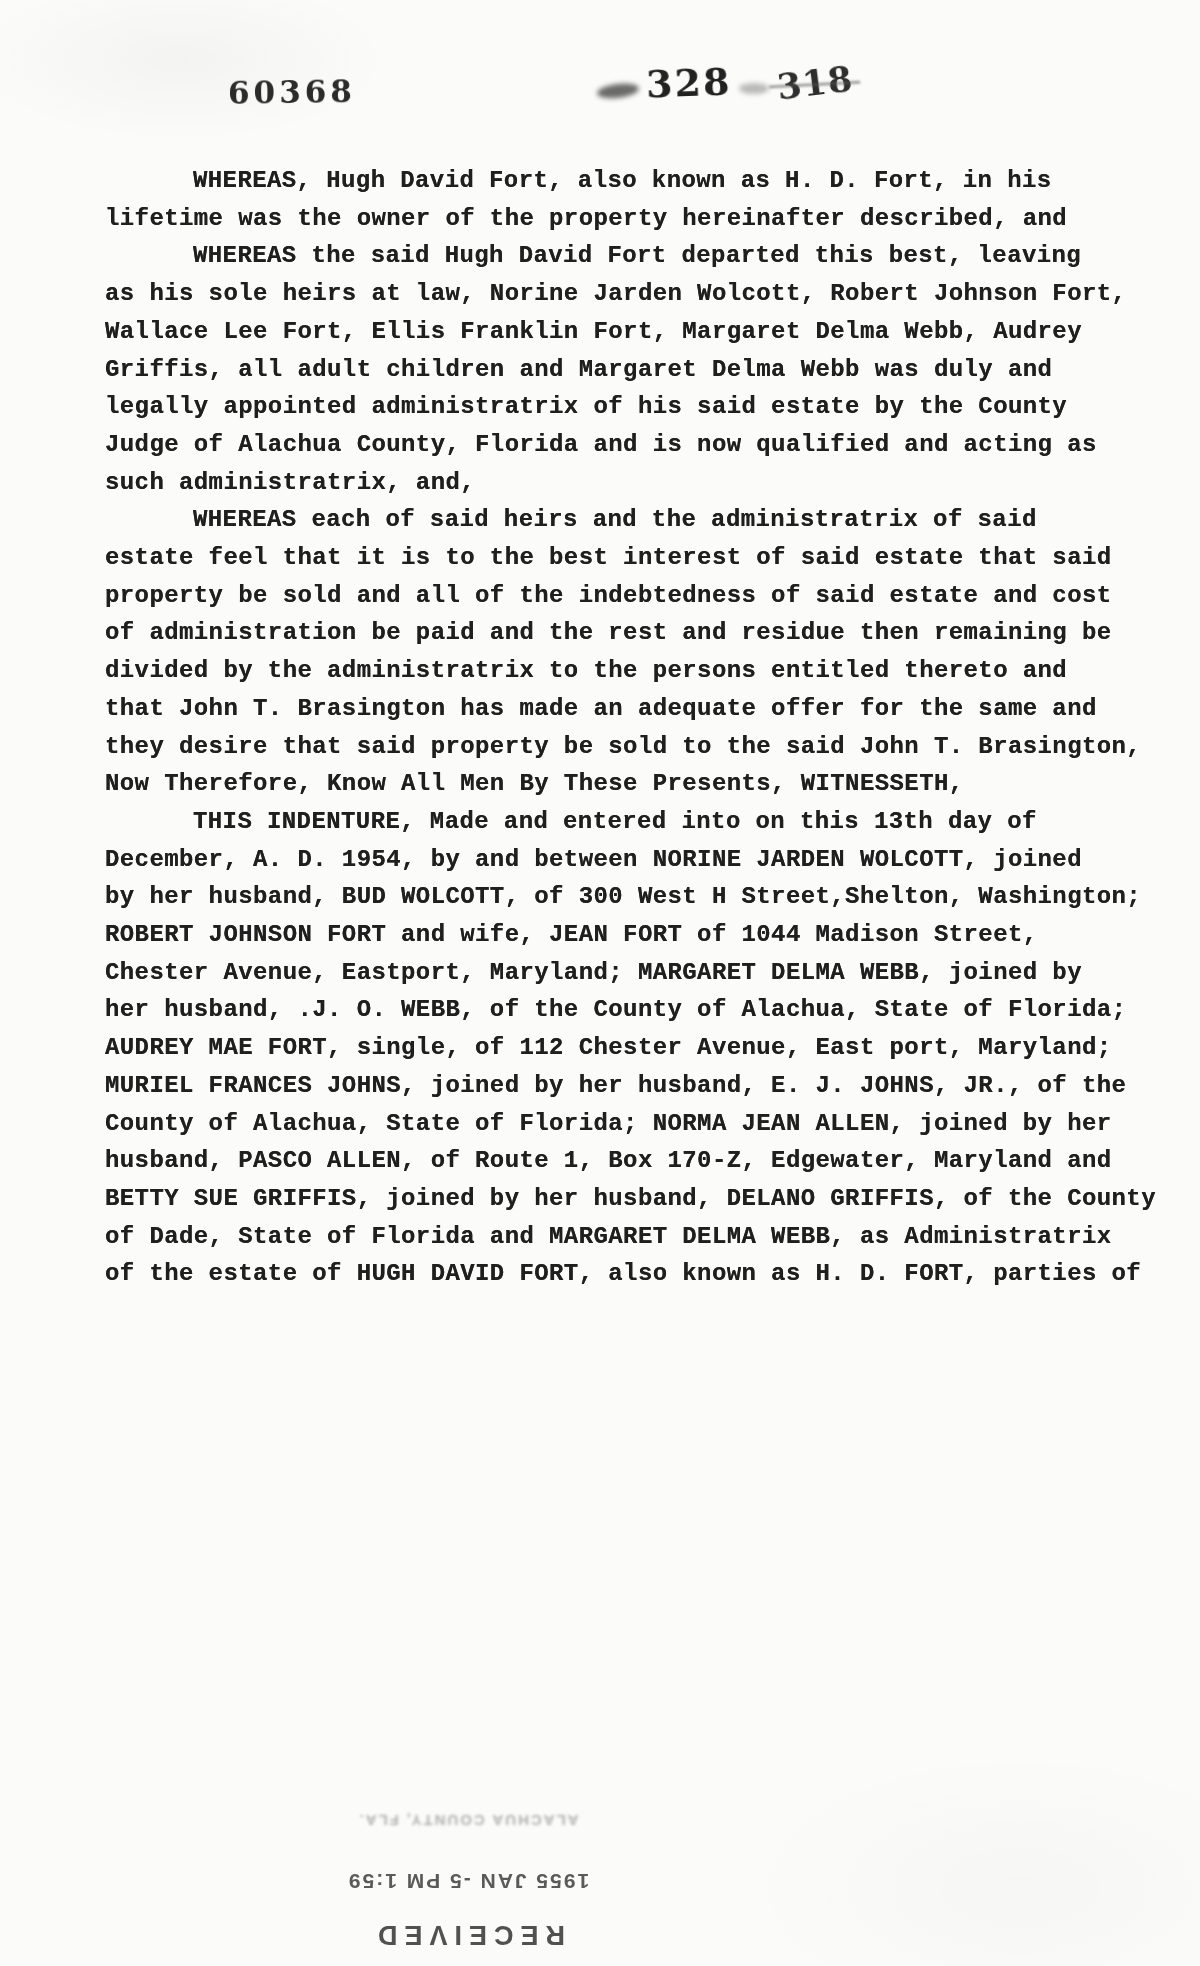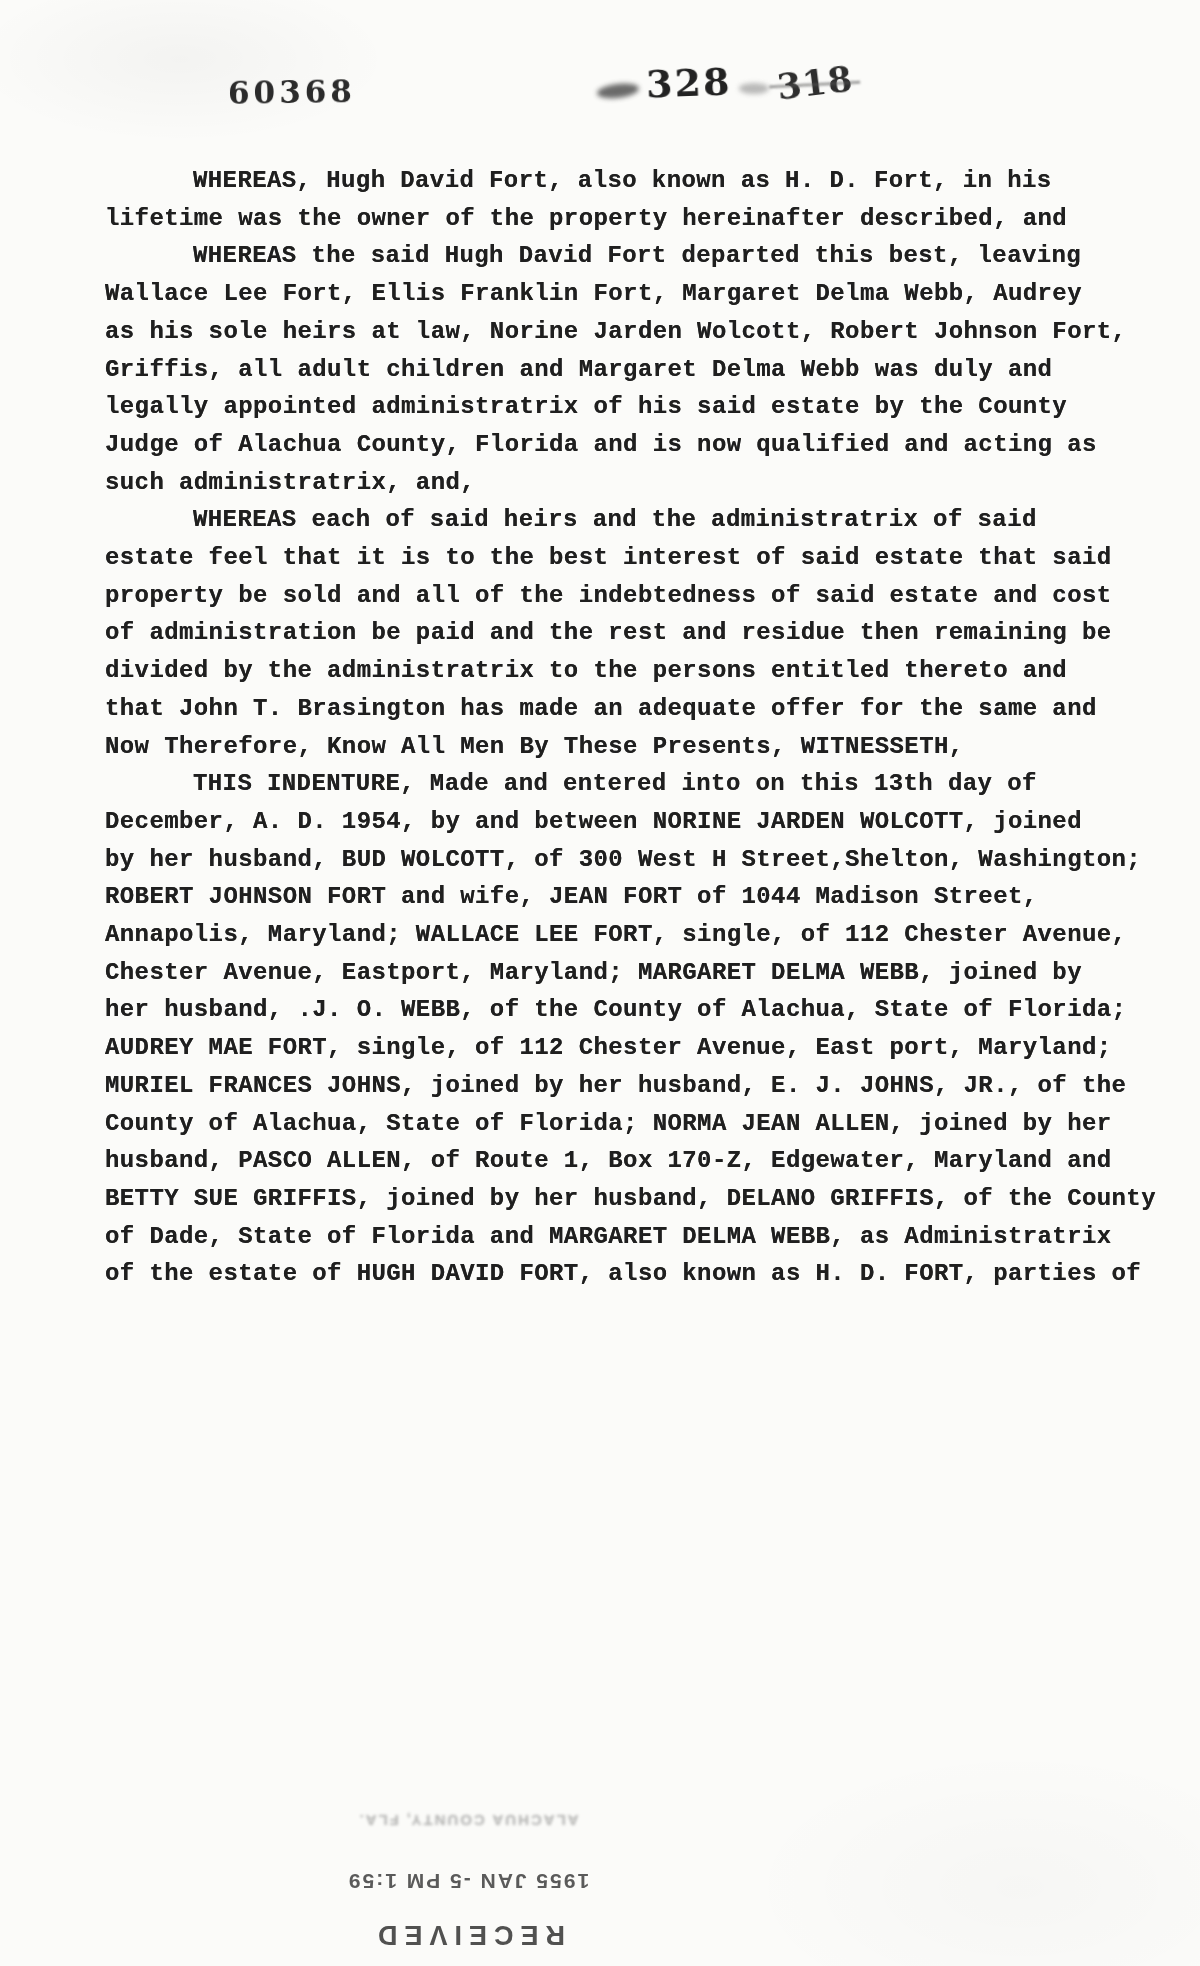--- a/index.html
+++ b/index.html
@@ -87,38 +87,38 @@
     <span class="smudge smudge-1"></span>
     <span class="stamp-num-1">328</span>
     <span class="smudge smudge-2"></span>
     <span class="stamp-num-2">318</span>
   </div>
 
   <div class="doc-body">
       <div class="doc-line indented">WHEREAS, Hugh David Fort, also known as H. D. Fort, in his</div>
       <div class="doc-line">lifetime was the owner of the property hereinafter described, and</div>
       <div class="doc-line indented">WHEREAS the said Hugh David Fort departed this best, leaving</div>
+      <div class="doc-line">as his sole heirs at law, Norine Jarden Wolcott, Robert Johnson Fort,</div>
       <div class="doc-line">Wallace Lee Fort, Ellis Franklin Fort, Margaret Delma Webb, Audrey</div>
-      <div class="doc-line">as his sole heirs at law, Norine Jarden Wolcott, Robert Johnson Fort,</div>
       <div class="doc-line">Griffis, all adult children and Margaret Delma Webb was duly and</div>
       <div class="doc-line">legally appointed administratrix of his said estate by the County</div>
       <div class="doc-line">Judge of Alachua County, Florida and is now qualified and acting as</div>
       <div class="doc-line">such administratrix, and,</div>
       <div class="doc-line indented">WHEREAS each of said heirs and the administratrix of said</div>
       <div class="doc-line">estate feel that it is to the best interest of said estate that said</div>
       <div class="doc-line">property be sold and all of the indebtedness of said estate and cost</div>
       <div class="doc-line">of administration be paid and the rest and residue then remaining be</div>
       <div class="doc-line">divided by the administratrix to the persons entitled thereto and</div>
       <div class="doc-line">that John T. Brasington has made an adequate offer for the same and</div>
+      <div class="doc-line">they desire that said property be sold to the said John T. Brasington,</div>
       <div class="doc-line">Now Therefore, Know All Men By These Presents, WITNESSETH,</div>
       <div class="doc-line indented">THIS INDENTURE, Made and entered into on this 13th day of</div>
       <div class="doc-line">December, A. D. 1954, by and between NORINE JARDEN WOLCOTT, joined</div>
       <div class="doc-line">by her husband, BUD WOLCOTT, of 300 West H Street,Shelton, Washington;</div>
       <div class="doc-line">ROBERT JOHNSON FORT and wife, JEAN FORT of 1044 Madison Street,</div>
-      <div class="doc-line">Annapolis, Maryland; WALLACE LEE FORT, single, of 112 Chester Avenue,</div>
       <div class="doc-line">Chester Avenue, Eastport, Maryland; MARGARET DELMA WEBB, joined by</div>
       <div class="doc-line">her husband, .J. O. WEBB, of the County of Alachua, State of Florida;</div>
       <div class="doc-line">AUDREY MAE FORT, single, of 112 Chester Avenue, East port, Maryland;</div>
       <div class="doc-line">MURIEL FRANCES JOHNS, joined by her husband, E. J. JOHNS, JR., of the</div>
       <div class="doc-line">County of Alachua, State of Florida; NORMA JEAN ALLEN, joined by her</div>
       <div class="doc-line">husband, PASCO ALLEN, of Route 1, Box 170-Z, Edgewater, Maryland and</div>
       <div class="doc-line">BETTY SUE GRIFFIS, joined by her husband, DELANO GRIFFIS, of the County</div>
       <div class="doc-line">of Dade, State of Florida and MARGARET DELMA WEBB, as Administratrix</div>
       <div class="doc-line">of the estate of HUGH DAVID FORT, also known as H. D. FORT, parties of</div>
     </div>

